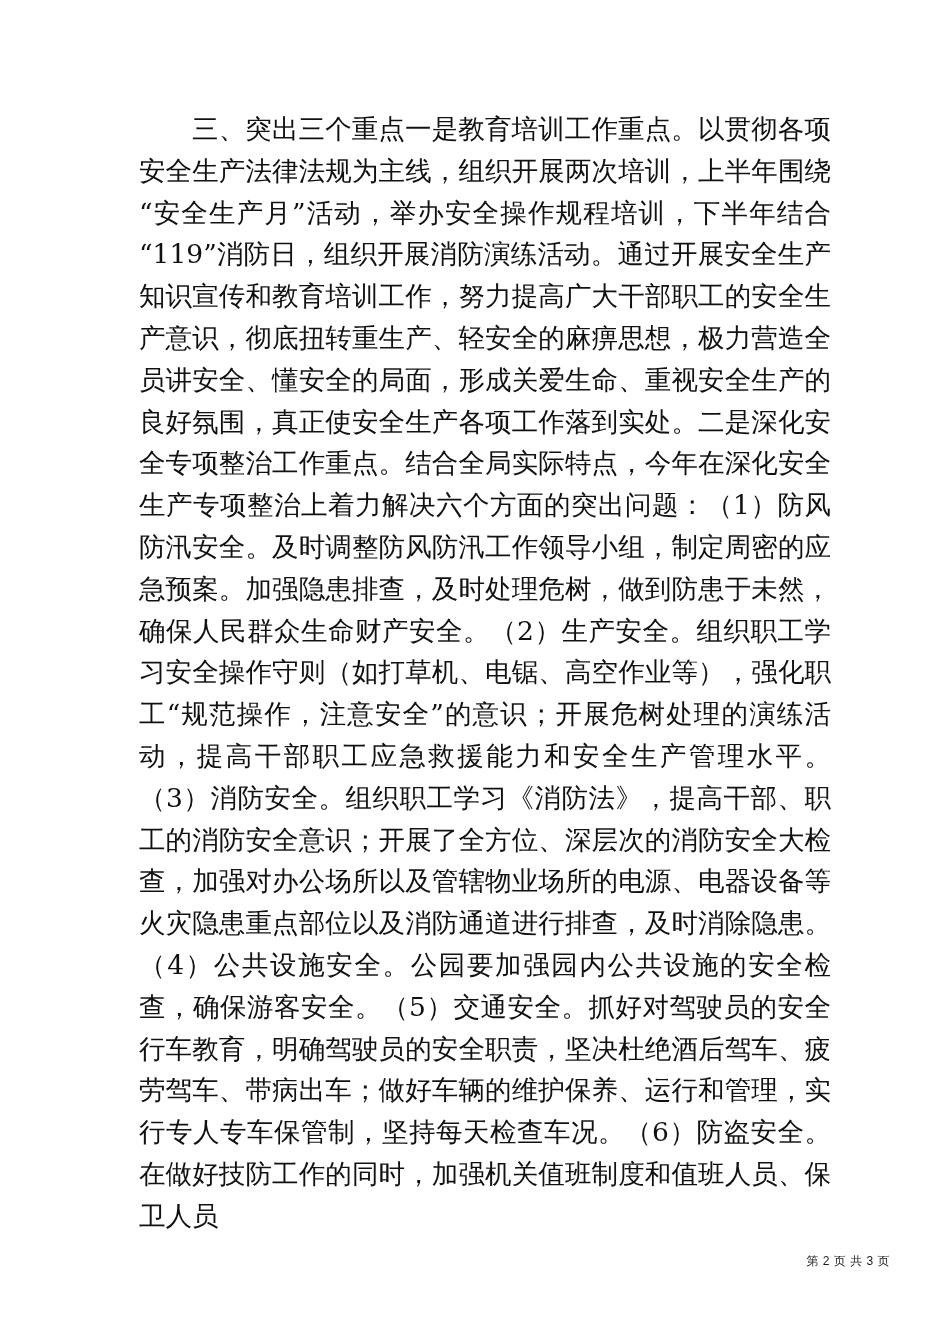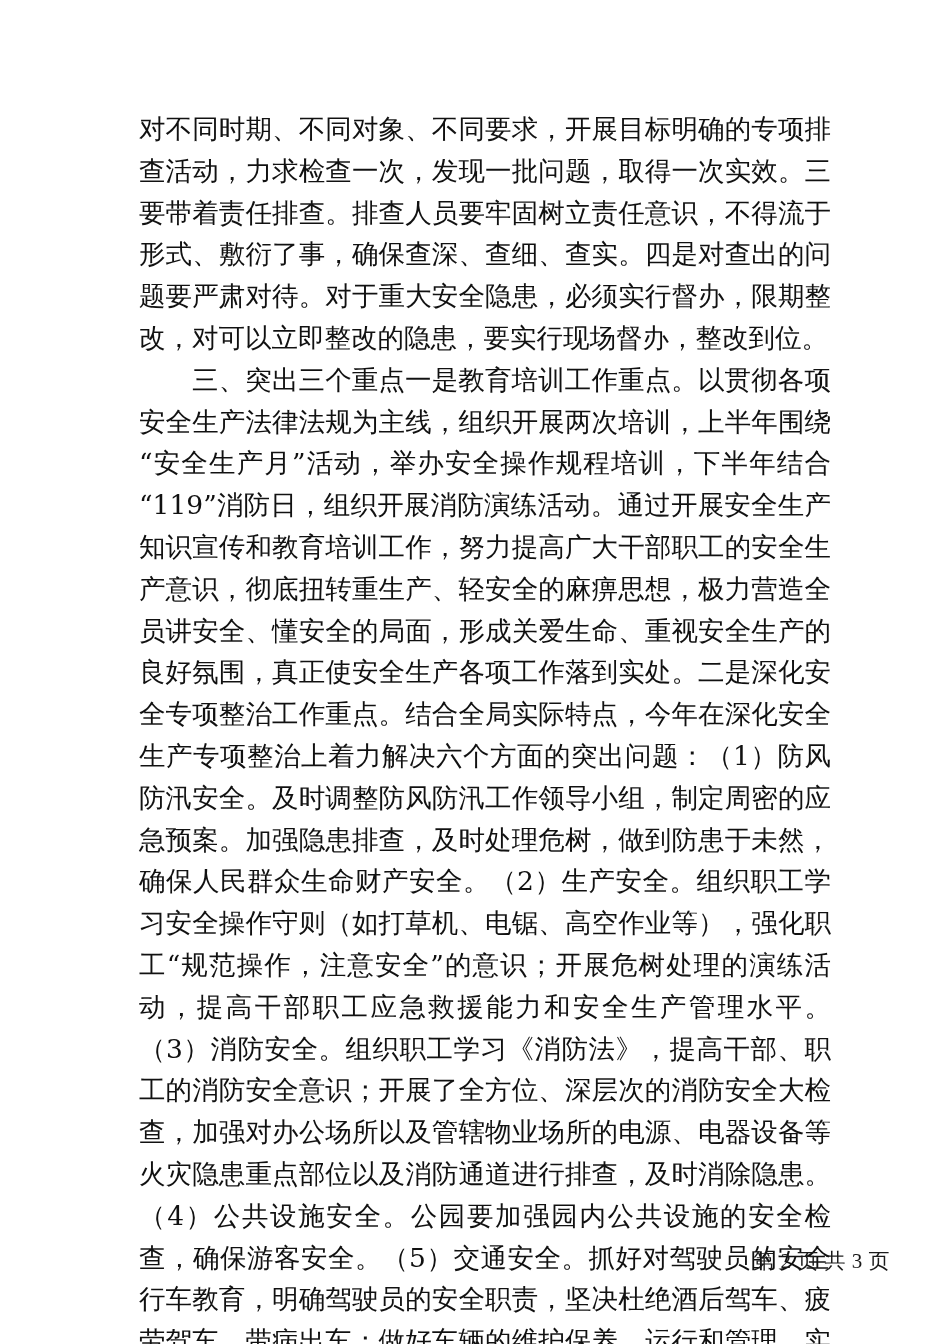--- a/index.html
+++ b/index.html
@@ -57,35 +57,34 @@
     left: 139px;
     right: 60px;
     top: 1246px;
     height: 30px;
     display: flex;
     justify-content: flex-end;
     align-items: center;
   }
 
   .page-number {
-    font-size: 21px;
+    font-size: 12px;
     line-height: 22px;
     color: #1a1a1a;
     letter-spacing: 0.5px;
-    font-family: Liberation Serif, serif;
+    font-family: Liberation Sans, sans-serif;
     white-space: nowrap;
   }
 </style>
 </head>
 <body>
 
 <div class="page">
 
   <div class="page-body">
-    <p class="para">对不同时期、不同对象、不同要求，开展目标明确的专项排查活动，力求检查一次，发现一批问题，取得一次实效。三要带着责任排查。排查人员要牢固树立责任意识，不得流于形式、敷衍了事，确保查深、查细、查实。四是对查出的问题要严肃对待。对于重大安全隐患，必须实行督办，限期整改，对可以立即整改的隐患，要实行现场督办，整改到位。</p>
     <p class="para indent">三、突出三个重点一是教育培训工作重点。以贯彻各项安全生产法律法规为主线，组织开展两次培训，上半年围绕“安全生产月”活动，举办安全操作规程培训，下半年结合“119”消防日，组织开展消防演练活动。通过开展安全生产知识宣传和教育培训工作，努力提高广大干部职工的安全生产意识，彻底扭转重生产、轻安全的麻痹思想，极力营造全员讲安全、懂安全的局面，形成关爱生命、重视安全生产的良好氛围，真正使安全生产各项工作落到实处。二是深化安全专项整治工作重点。结合全局实际特点，今年在深化安全生产专项整治上着力解决六个方面的突出问题：（1）防风防汛安全。及时调整防风防汛工作领导小组，制定周密的应急预案。加强隐患排查，及时处理危树，做到防患于未然，确保人民群众生命财产安全。（2）生产安全。组织职工学习安全操作守则（如打草机、电锯、高空作业等），强化职工“规范操作，注意安全”的意识；开展危树处理的演练活动，提高干部职工应急救援能力和安全生产管理水平。（3）消防安全。组织职工学习《消防法》，提高干部、职工的消防安全意识；开展了全方位、深层次的消防安全大检查，加强对办公场所以及管辖物业场所的电源、电器设备等火灾隐患重点部位以及消防通道进行排查，及时消除隐患。（4）公共设施安全。公园要加强园内公共设施的安全检查，确保游客安全。（5）交通安全。抓好对驾驶员的安全行车教育，明确驾驶员的安全职责，坚决杜绝酒后驾车、疲劳驾车、带病出车；做好车辆的维护保养、运行和管理，实行专人专车保管制，坚持每天检查车况。（6）防盗安全。在做好技防工作的同时，加强机关值班制度和值班人员、保卫人员</p>
   </div>
 
   <div class="page-footer">
     <span class="page-number">第 2 页 共 3 页</span>
   </div>
 
 </div>
 
 </body></html>

